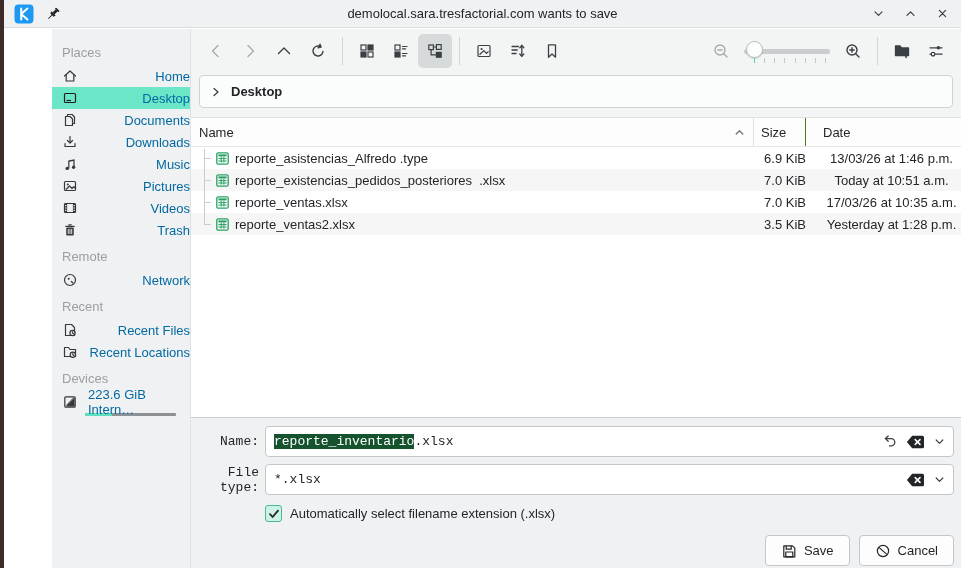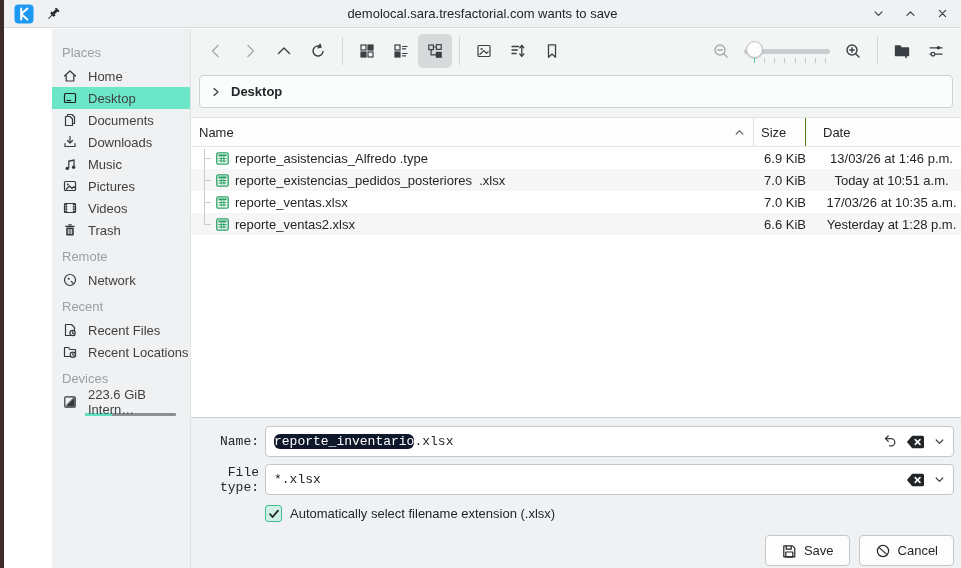--- a/index.html
+++ b/index.html
@@ -16,21 +16,21 @@
   .tb-left { display:flex; align-items:center; gap:10px; z-index:2; }
   .tb-right { margin-left:auto; display:flex; align-items:center; gap:14px; z-index:2; }
   .winbtn { display:flex; align-items:center; justify-content:center; width:18px; height:18px; cursor:default; }
 
   
   .app-body { position:absolute; top:29px; left:4px; right:0; bottom:0; display:flex;margin-left:48px; }
 
   
   .sidebar { width:139px; background:#eff1f2; border-right:1px solid #e0e3e4; padding-top:8px; overflow:hidden; }
   .section-label { color:#9b9fa2; padding:8px 0 5px 10px; }
-  .side-item { display:flex; align-items:center; gap:10px; height:22px; padding-left:10px; color:#404040; cursor:default; }
+  .side-item { display:flex; align-items:center; gap:10px; height:22px; padding-left:10px; color:#0369a1; cursor:default;justify-content:space-between; }
   .side-item.selected { background:#6be7c8; }
   .side-item svg { flex:0 0 auto; }
   .device-bar { height:3px; margin:0 14px 2px 33px; background:#8d9194; border-radius:1px; overflow:hidden; }
   .device-bar .fill { height:100%; width:30%; background:#5fdfc0; }
 
   
   .main { flex:1; display:flex; flex-direction:column; background:#f3f5f5; min-width:0; }
 
   .toolbar { height:44px; display:flex; align-items:center; padding:0 8px; }
   .tbtn { width:34px; height:34px; border-radius:5px; display:flex; align-items:center; justify-content:center; }
@@ -72,21 +72,21 @@
   .branch.last::before { bottom:11px; }
   .file-icon { margin:0 5px 0 2px; flex:0 0 auto; display:flex; }
 
   
   .form-panel { background:#eff1f2; border-top:1px solid #c7cbcd; padding:8px 7px 0 0; height:151px; }
   .form-row { display:flex; align-items:center; margin-bottom:7px;font-family:Liberation Mono, monospace; }
   .flabel { width:68px; text-align:right; margin-right:6px; flex:0 0 auto; }
   .combo { flex:1; height:31px; background:#fff; border:1px solid #c3c7c9; border-radius:4px;
            display:flex; align-items:center; padding:0 7px 0 8px; min-width:0; }
   .combo .text { white-space:pre; overflow:hidden; }
-  .sel-text { background:#0f172a; color:#fff;border-radius:6px; }
+  .sel-text { background:#14532d; color:#fff; }
   .combo-icons { margin-left:auto; display:flex; align-items:center; gap:8px; }
 
   .check-row { display:flex; align-items:center; gap:8px; margin:10px 0 0 74px; }
   .checkbox { width:17px; height:17px; border:1px solid #47b89b; background:#cdf2e4; border-radius:3px;
               display:flex; align-items:center; justify-content:center; }
 
   .btn-row { display:flex; justify-content:flex-end; gap:9px; margin-top:13px; }
   .btn { height:31px; padding:0 15px; background:#fdfdfd; border:1px solid #c3c7c9; border-radius:4px;
          display:flex; align-items:center; gap:7px; font-size:13px; color:#232629; }
 
@@ -487,21 +487,21 @@
               <span class="branch last"></span>
               <span class="file-icon">
                 <svg width="15" height="15" viewBox="0 0 15 15">
                     <rect x="1.8" y="1.8" width="11.4" height="11.4" rx="1.5" stroke="#28a164" stroke-width="1.3" fill="none"></rect>
                     <rect x="3.4" y="3.4" width="8.2" height="2" fill="#28a164"></rect>
                     <path d="M3.4 7.6 H11.6 M3.4 10 H11.6 M6.2 5.6 V11.6 M8.9 5.6 V11.6" stroke="#28a164" stroke-width="1"></path>
                   </svg>
               </span>
               <span>reporte_ventas2.xlsx</span>
             </div>
-            <div class="c-size">6.6 KiB</div>
+            <div class="c-size">3.5 KiB</div>
             <div class="c-date">Yesterday at 1:28 p.m.</div>
           </div>
         </div>
       </div>
 
       <div class="form-panel">
         <div class="form-row">
           <span class="flabel">Name:</span>
           <div class="combo">
             <span class="text"><span class="sel-text">reporte_inventario</span><span>.xlsx</span></span>

